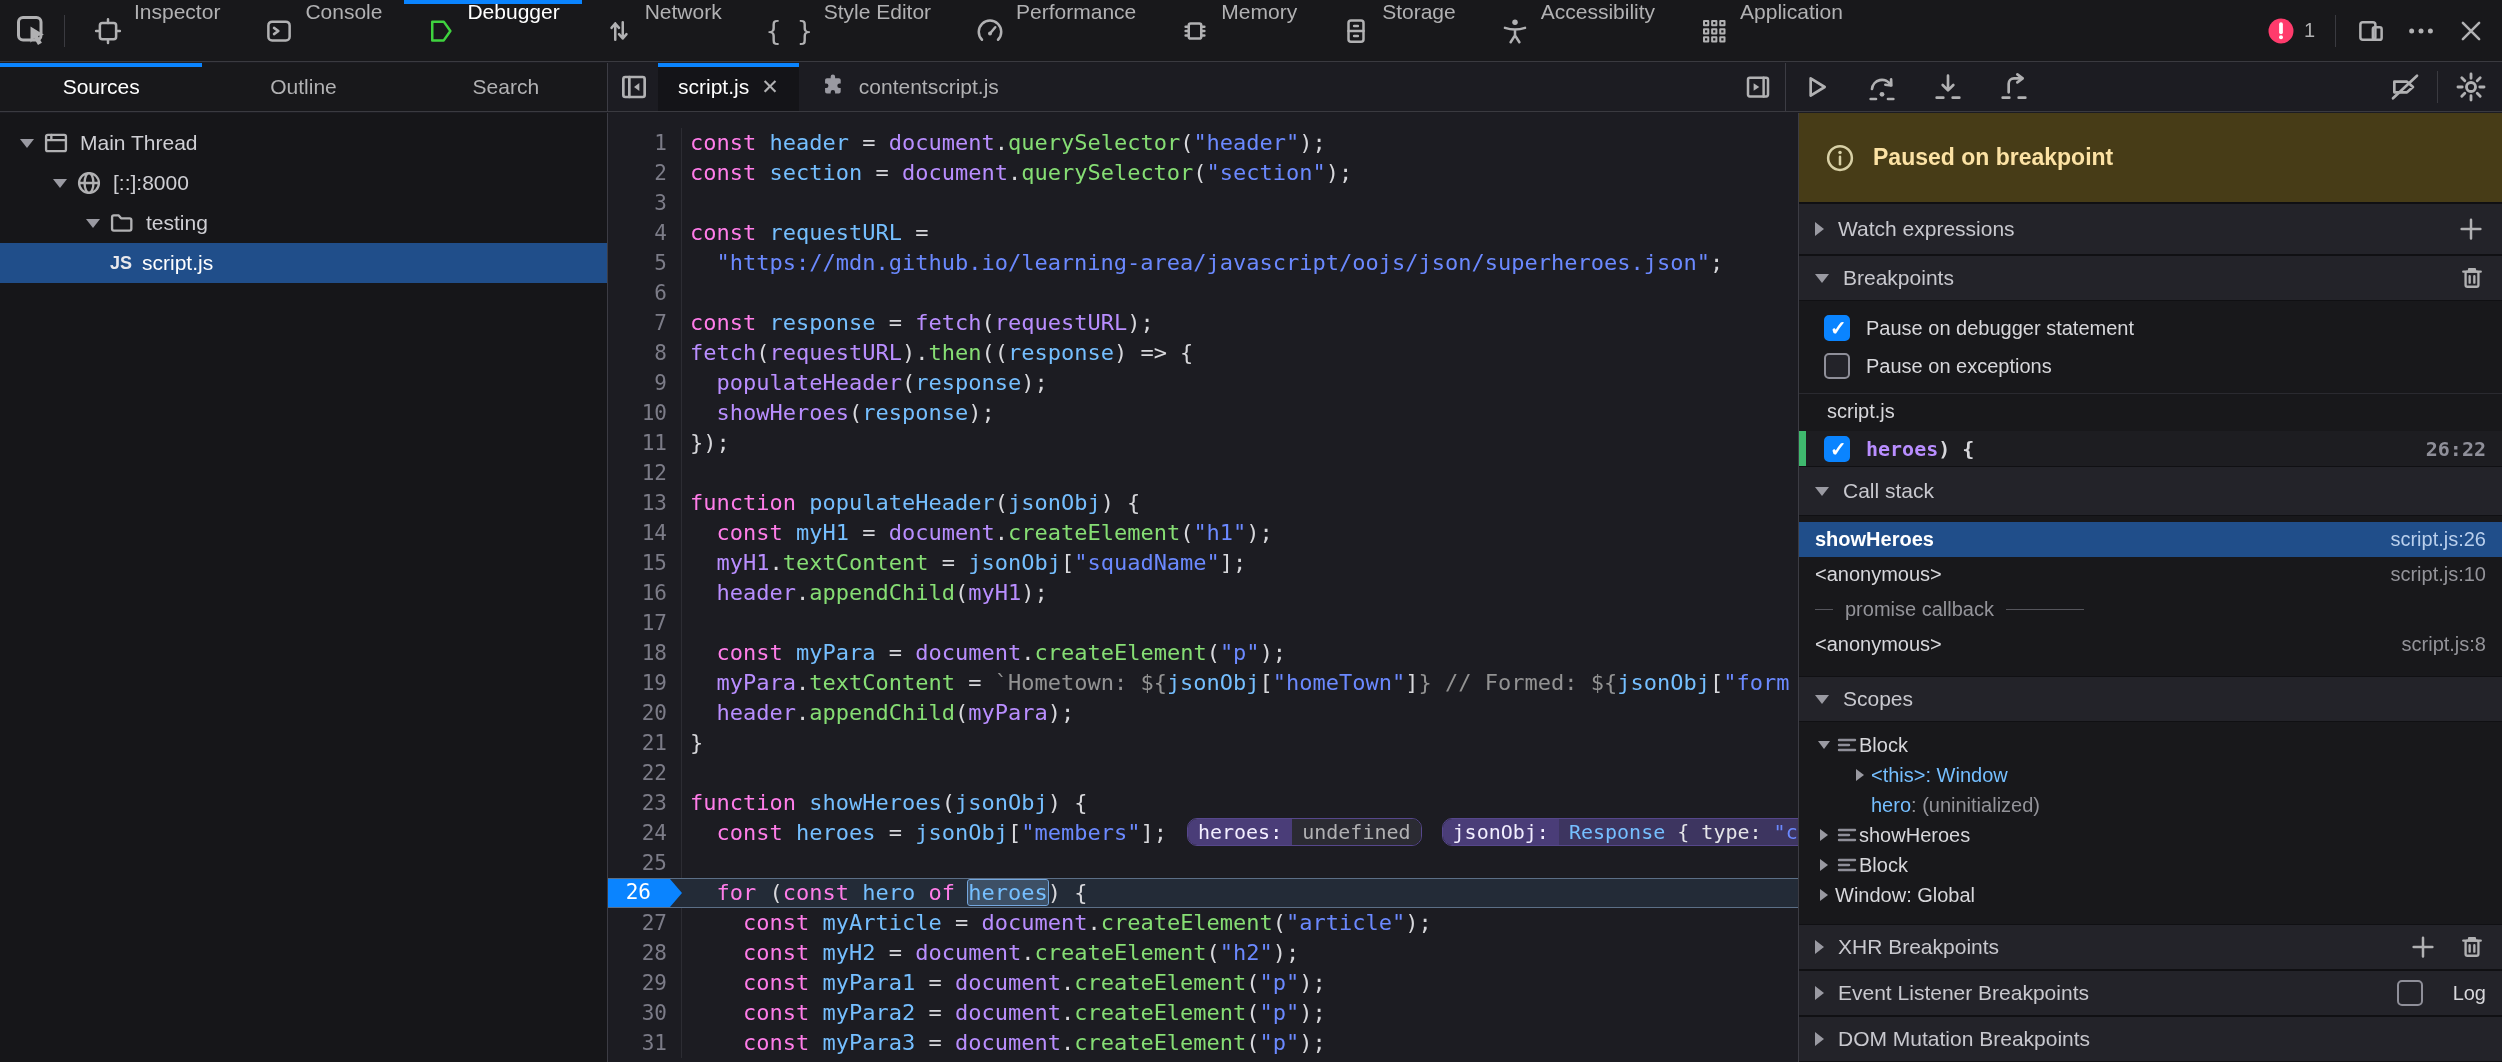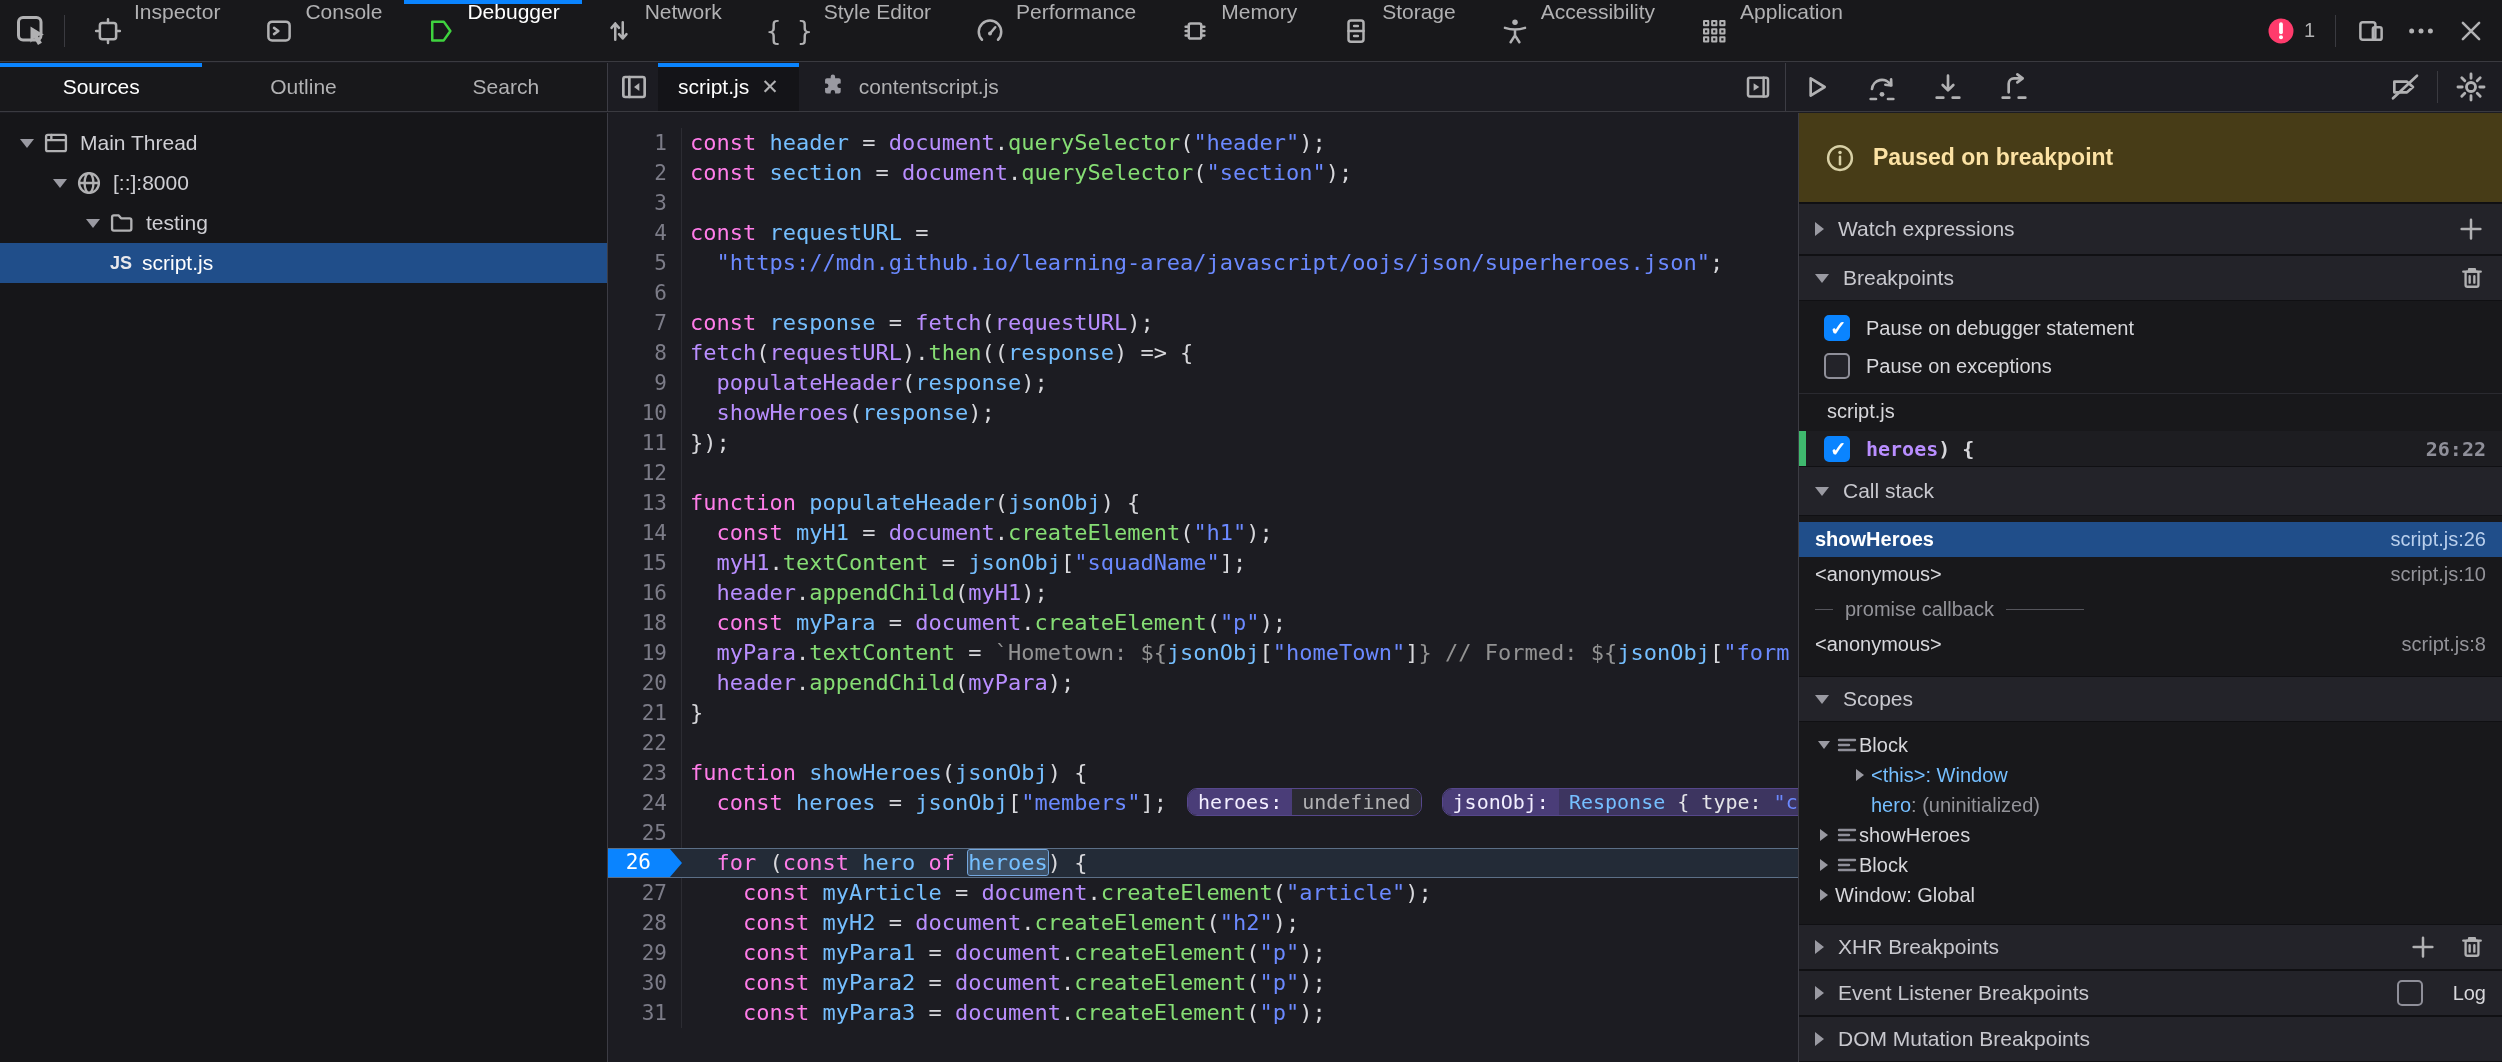--- a/index.html
+++ b/index.html
@@ -412,20 +412,21 @@
         <div class="cl"><span class="ln">7</span><span class="codetxt"><span class="tk-k">const</span><span class="tk-o"> </span><span class="tk-d">response</span><span class="tk-o"> = </span><span class="tk-v">fetch</span><span class="tk-o">(</span><span class="tk-v">requestURL</span><span class="tk-o">);</span></span></div>
         <div class="cl"><span class="ln">8</span><span class="codetxt"><span class="tk-v">fetch</span><span class="tk-o">(</span><span class="tk-v">requestURL</span><span class="tk-o">).</span><span class="tk-p">then</span><span class="tk-o">((</span><span class="tk-d">response</span><span class="tk-o">) =&gt; {</span></span></div>
         <div class="cl"><span class="ln">9</span><span class="codetxt"><span class="tk-o">  </span><span class="tk-v">populateHeader</span><span class="tk-o">(</span><span class="tk-d">response</span><span class="tk-o">);</span></span></div>
         <div class="cl"><span class="ln">10</span><span class="codetxt"><span class="tk-o">  </span><span class="tk-v">showHeroes</span><span class="tk-o">(</span><span class="tk-d">response</span><span class="tk-o">);</span></span></div>
         <div class="cl"><span class="ln">11</span><span class="codetxt"><span class="tk-o">});</span></span></div>
         <div class="cl"><span class="ln">12</span><span class="codetxt"></span></div>
         <div class="cl"><span class="ln">13</span><span class="codetxt"><span class="tk-k">function</span><span class="tk-o"> </span><span class="tk-d">populateHeader</span><span class="tk-o">(</span><span class="tk-d">jsonObj</span><span class="tk-o">) {</span></span></div>
         <div class="cl"><span class="ln">14</span><span class="codetxt"><span class="tk-o">  </span><span class="tk-k">const</span><span class="tk-o"> </span><span class="tk-d">myH1</span><span class="tk-o"> = </span><span class="tk-v">document</span><span class="tk-o">.</span><span class="tk-p">createElement</span><span class="tk-o">(</span><span class="tk-s">"h1"</span><span class="tk-o">);</span></span></div>
         <div class="cl"><span class="ln">15</span><span class="codetxt"><span class="tk-o">  </span><span class="tk-v">myH1</span><span class="tk-o">.</span><span class="tk-p">textContent</span><span class="tk-o"> = </span><span class="tk-d">jsonObj</span><span class="tk-o">[</span><span class="tk-s">"squadName"</span><span class="tk-o">];</span></span></div>
         <div class="cl"><span class="ln">16</span><span class="codetxt"><span class="tk-o">  </span><span class="tk-v">header</span><span class="tk-o">.</span><span class="tk-p">appendChild</span><span class="tk-o">(</span><span class="tk-v">myH1</span><span class="tk-o">);</span></span></div>
+        <div class="cl"><span class="ln">17</span><span class="codetxt"></span></div>
         <div class="cl"><span class="ln">18</span><span class="codetxt"><span class="tk-o">  </span><span class="tk-k">const</span><span class="tk-o"> </span><span class="tk-d">myPara</span><span class="tk-o"> = </span><span class="tk-v">document</span><span class="tk-o">.</span><span class="tk-p">createElement</span><span class="tk-o">(</span><span class="tk-s">"p"</span><span class="tk-o">);</span></span></div>
         <div class="cl"><span class="ln">19</span><span class="codetxt"><span class="tk-o">  </span><span class="tk-v">myPara</span><span class="tk-o">.</span><span class="tk-p">textContent</span><span class="tk-o"> = </span><span class="tk-t">`Hometown: ${</span><span class="tk-d">jsonObj</span><span class="tk-o">[</span><span class="tk-s">"homeTown"</span><span class="tk-o">]</span><span class="tk-t">} // Formed: ${</span><span class="tk-d">jsonObj</span><span class="tk-o">[</span><span class="tk-s">"form</span></span></div>
         <div class="cl"><span class="ln">20</span><span class="codetxt"><span class="tk-o">  </span><span class="tk-v">header</span><span class="tk-o">.</span><span class="tk-p">appendChild</span><span class="tk-o">(</span><span class="tk-v">myPara</span><span class="tk-o">);</span></span></div>
         <div class="cl"><span class="ln">21</span><span class="codetxt"><span class="tk-o">}</span></span></div>
         <div class="cl"><span class="ln">22</span><span class="codetxt"></span></div>
         <div class="cl"><span class="ln">23</span><span class="codetxt"><span class="tk-k">function</span><span class="tk-o"> </span><span class="tk-d">showHeroes</span><span class="tk-o">(</span><span class="tk-d">jsonObj</span><span class="tk-o">) {</span></span></div>
         <div class="cl"><span class="ln">24</span><span class="codetxt"><span class="tk-o">  </span><span class="tk-k">const</span><span class="tk-o"> </span><span class="tk-d">heroes</span><span class="tk-o"> = </span><span class="tk-d">jsonObj</span><span class="tk-o">[</span><span class="tk-s">"members"</span><span class="tk-o">];</span><span class="ipb"><span class="lb">heroes:</span><span class="vl"><span class="tk-m">undefined</span></span></span><span class="ipb tint"><span class="lb">jsonObj:</span><span class="vl"><span class="tk-d">Response</span><span class="tk-w"> { type: </span><span class="tk-s">"co</span></span></span></span></div>
         <div class="cl"><span class="ln">25</span><span class="codetxt"></span></div>
         <div class="cl paused"><span class="ln pl"><span class="pl-bg"></span><span class="pl-num">26</span></span><span class="codetxt"><span class="tk-o">  </span><span class="tk-k">for</span><span class="tk-o"> (</span><span class="tk-k">const</span><span class="tk-o"> </span><span class="tk-d">hero</span><span class="tk-o"> </span><span class="tk-k">of</span><span class="tk-o"> </span><span class="tk-h">heroes</span><span class="tk-o">) {</span></span></div>
         <div class="cl"><span class="ln">27</span><span class="codetxt"><span class="tk-o">    </span><span class="tk-k">const</span><span class="tk-o"> </span><span class="tk-d">myArticle</span><span class="tk-o"> = </span><span class="tk-v">document</span><span class="tk-o">.</span><span class="tk-p">createElement</span><span class="tk-o">(</span><span class="tk-s">"article"</span><span class="tk-o">);</span></span></div>

